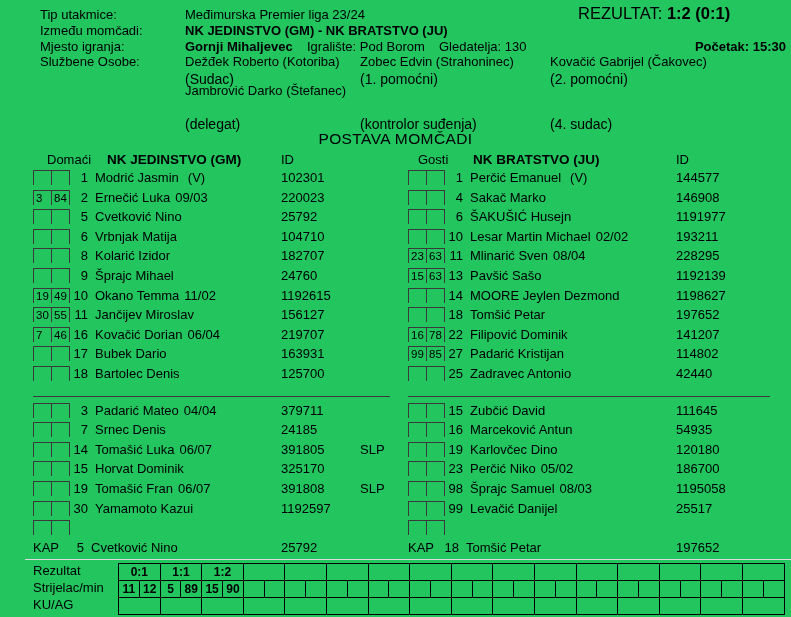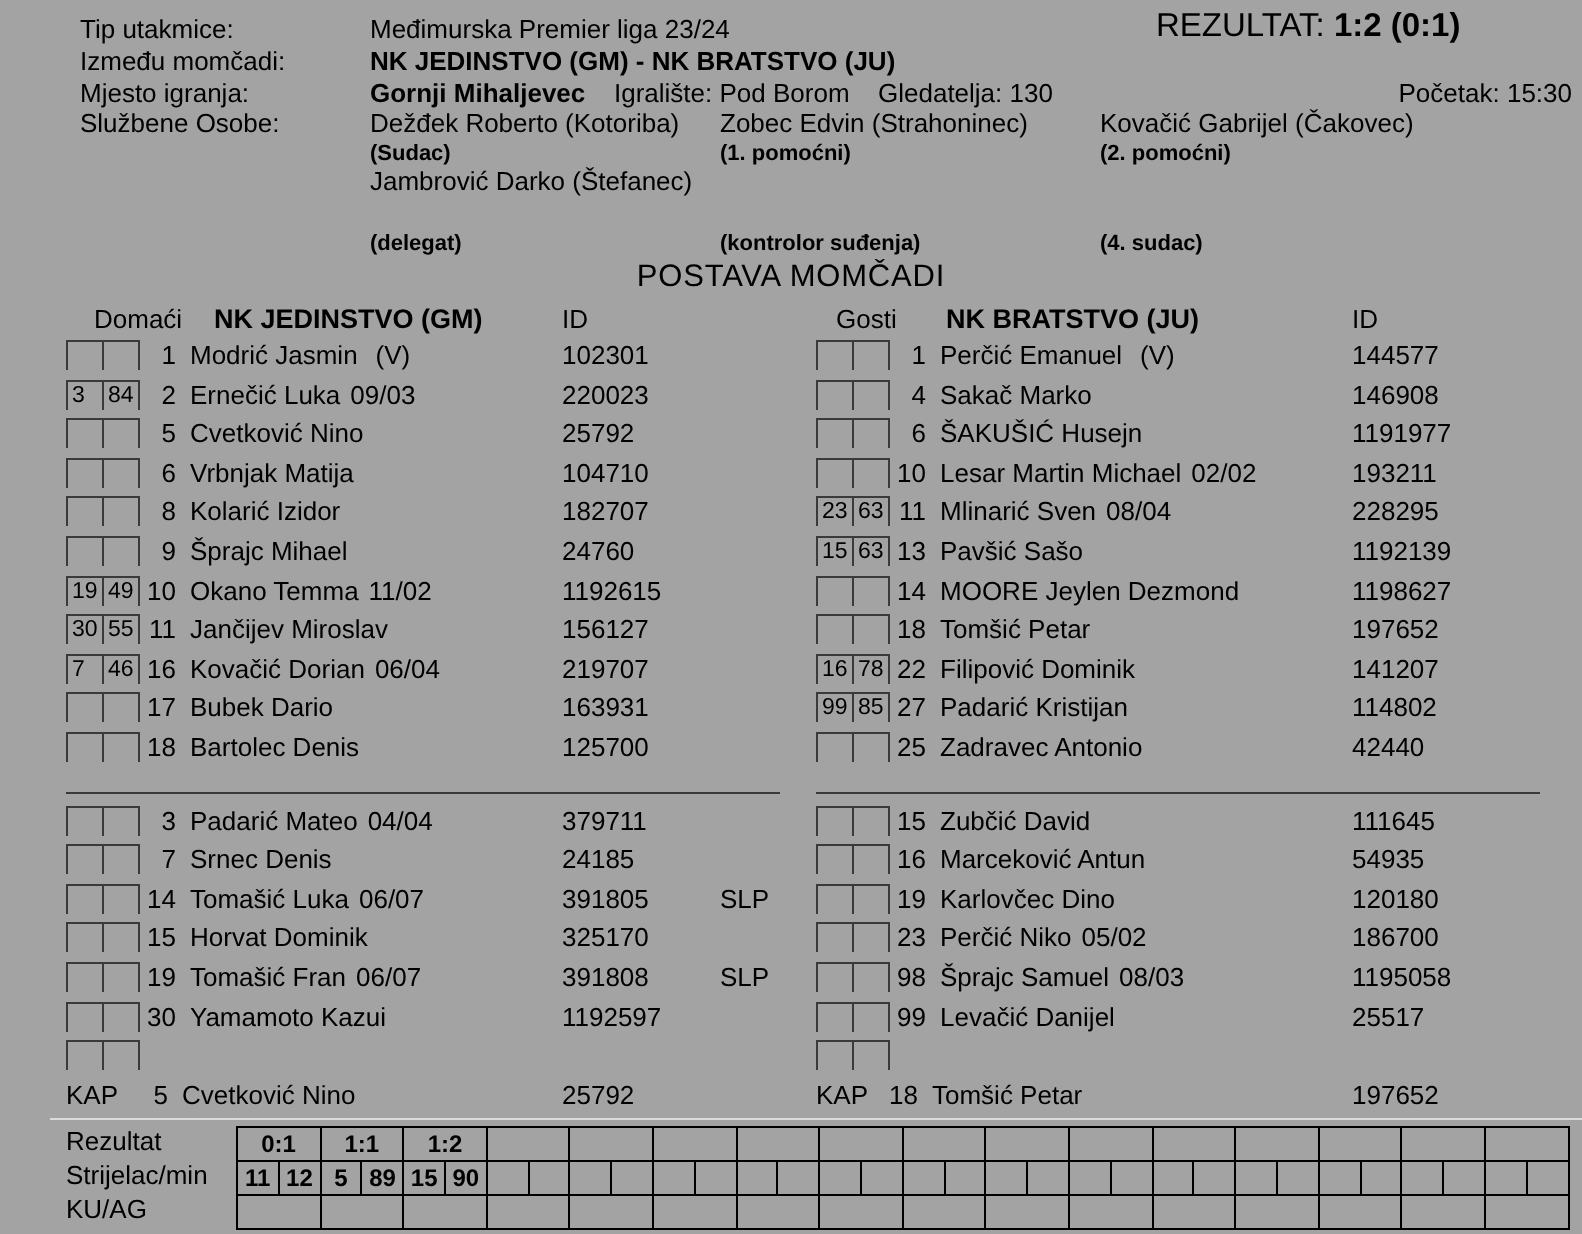--- a/index.html
+++ b/index.html
@@ -1,25 +1,25 @@
 <!DOCTYPE html>
 <html><head>
 <meta charset="utf-8">
 <style>
   html,body{margin:0;padding:0;background:#fff;}
-  .page{position:relative;width:791px;height:617px;background:#a3a3a3;color:#000;
+  .page{position:relative;width:791px;height:617px;background:#22c55e;color:#000;
         font-family:"Liberation Sans","DejaVu Sans",sans-serif;font-size:13px;overflow:hidden;}
   .abs{position:absolute;white-space:pre;}
   .b{font-weight:bold;}
-  .small{font-size:11px;font-weight:bold;}
+  .small{font-size:14px;}
   
   .c1{left:40px}.c2{left:185px}.c3{left:307px}.c3b{left:360px}.c4{left:439px}.c5{left:550px}
   .r1{top:7px}.r2{top:23px}.r3{top:39px}.r4{top:54px}.r5{top:71px}.r6{top:83px}.r7{top:116px}
   .rez{left:578px;top:4px;font-size:16.5px;}
-  .pocetak{right:5px;left:auto;}
+  .pocetak{right:5px;left:auto;font-weight:bold;}
   .title{position:absolute;left:0;right:0;top:130px;text-align:center;font-size:15.5px;letter-spacing:.4px;}
   
   .team{position:absolute;top:152px;}
   .home{left:33px;width:372px;}
   .away{left:408px;width:380px;}
   .team-header{position:relative;height:18px;}
   .side{position:absolute;left:14px;}
   .away .side{left:10px;}
   .tname{position:absolute;left:74px;font-weight:bold;font-size:13.5px;}
   .away .tname{left:65px;}

